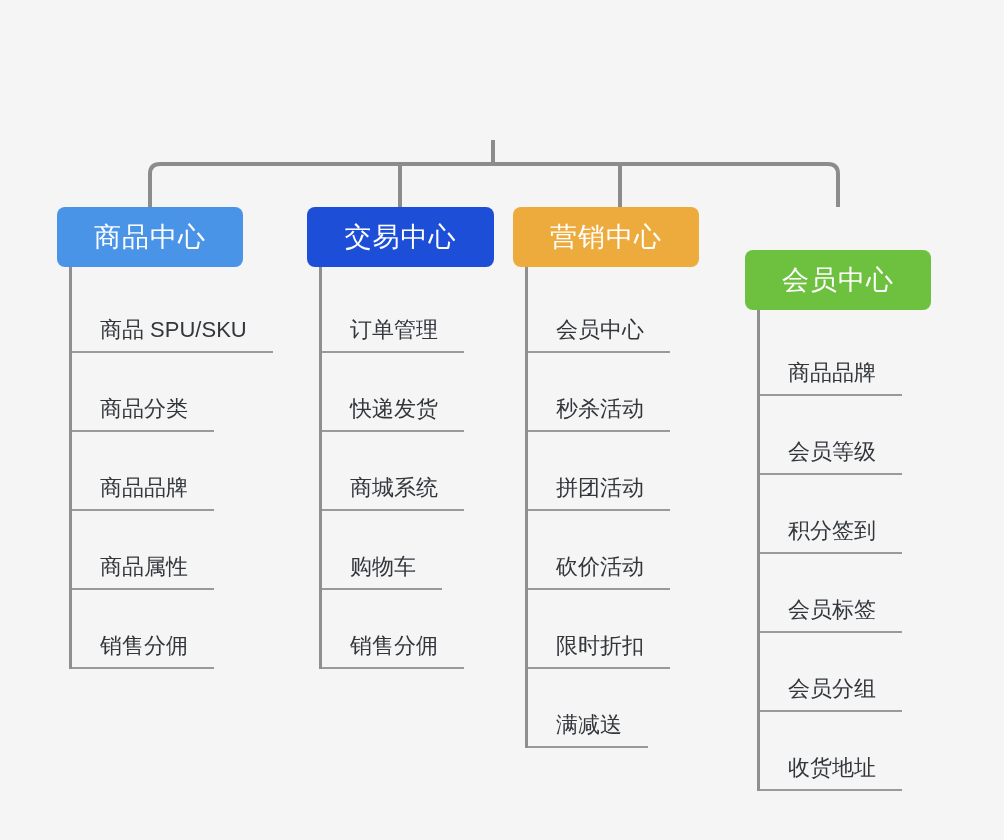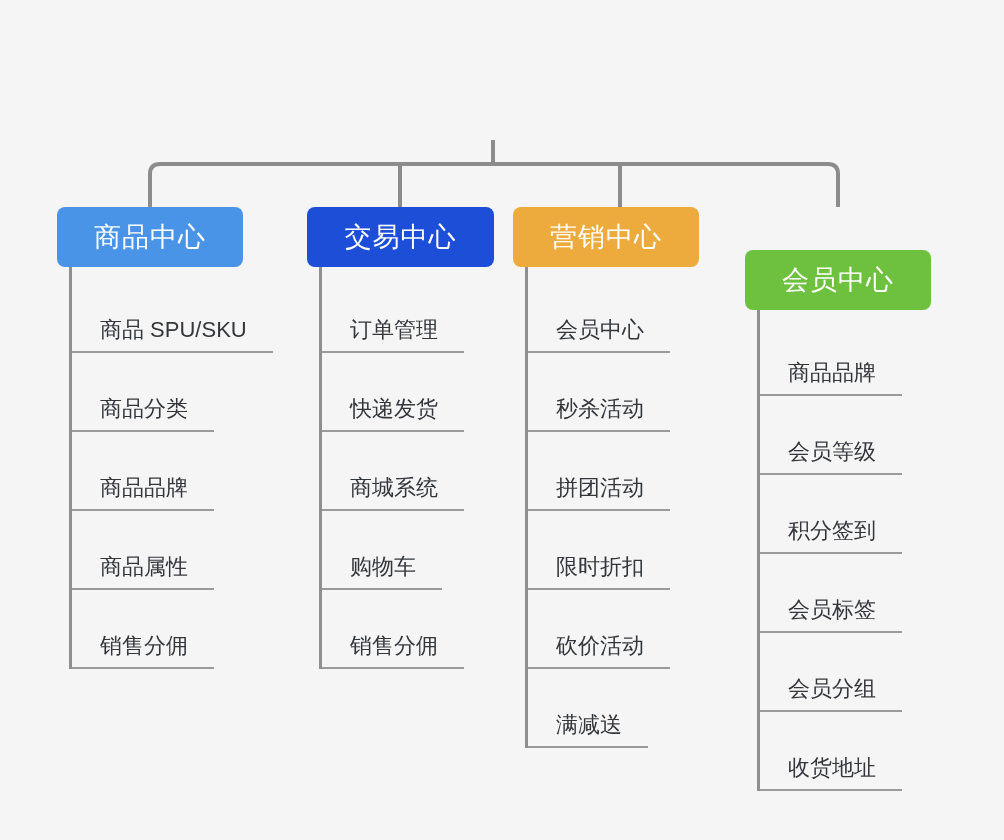--- a/index.html
+++ b/index.html
@@ -90,22 +90,22 @@
       <div class="leaf">销售分佣</div>
     </div>
   </div>
 
   <div class="branch b2">
     <div class="bhead" style="background: rgb(236, 171, 60);">营销中心</div>
     <div class="leaves">
       <div class="leaf">会员中心</div>
       <div class="leaf">秒杀活动</div>
       <div class="leaf">拼团活动</div>
+      <div class="leaf">砍价活动</div>
       <div class="leaf">限时折扣</div>
-      <div class="leaf">砍价活动</div>
       <div class="leaf">满减送</div>
     </div>
   </div>
 
   <div class="branch b3">
     <div class="bhead" style="background: rgb(109, 193, 63); margin-top: 43px;">会员中心</div>
     <div class="leaves">
       <div class="leaf">商品品牌</div>
       <div class="leaf">会员等级</div>
       <div class="leaf">积分签到</div>

